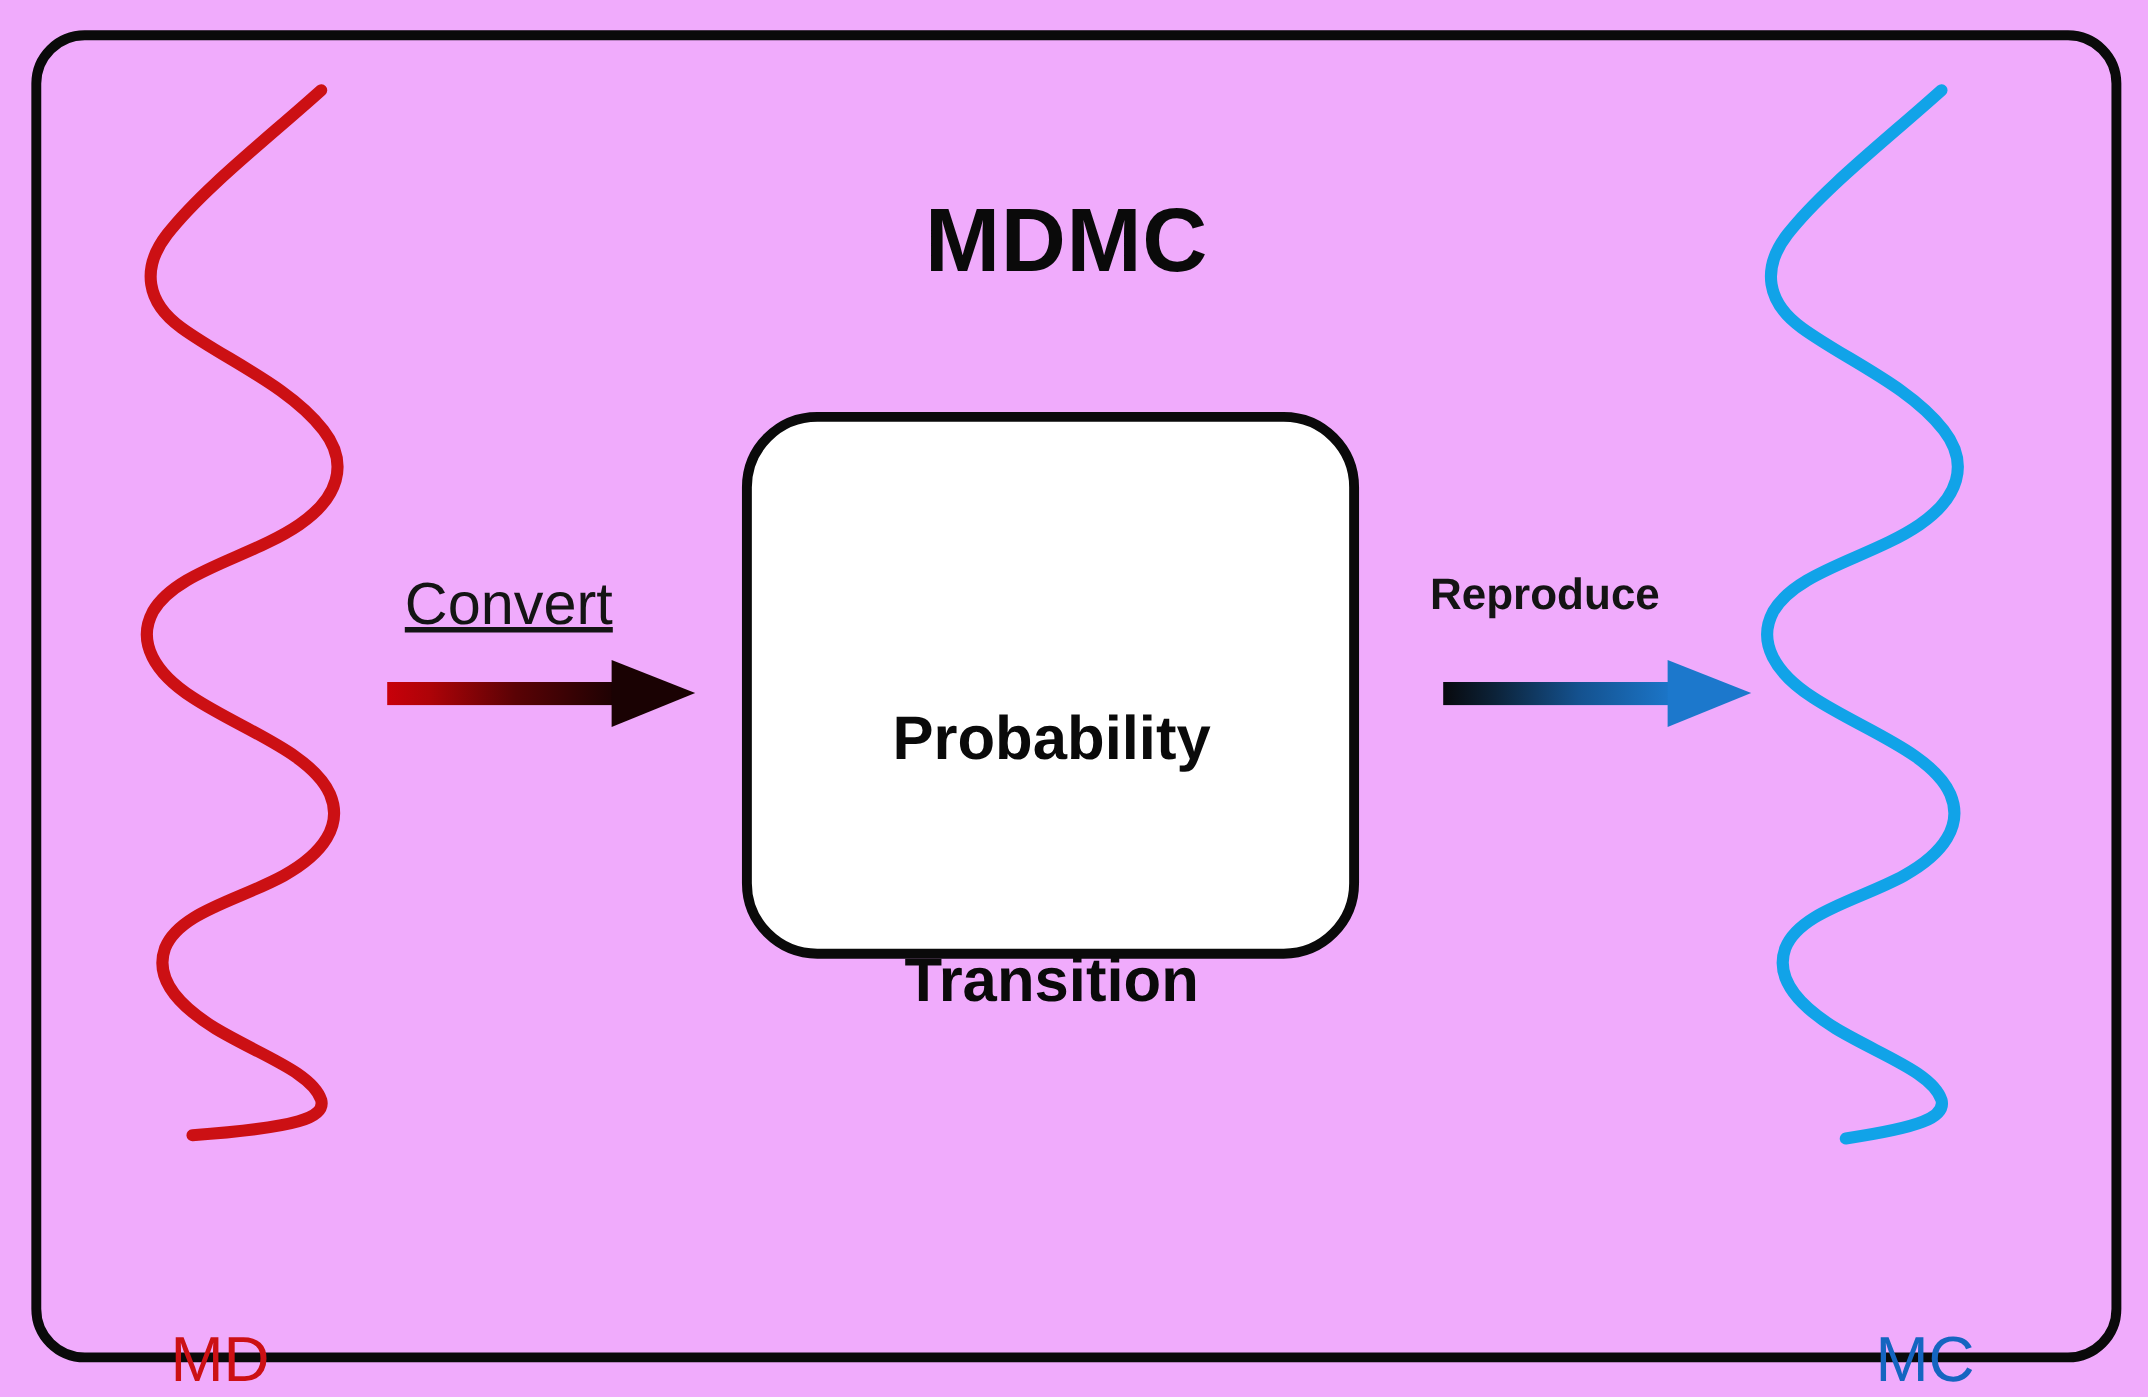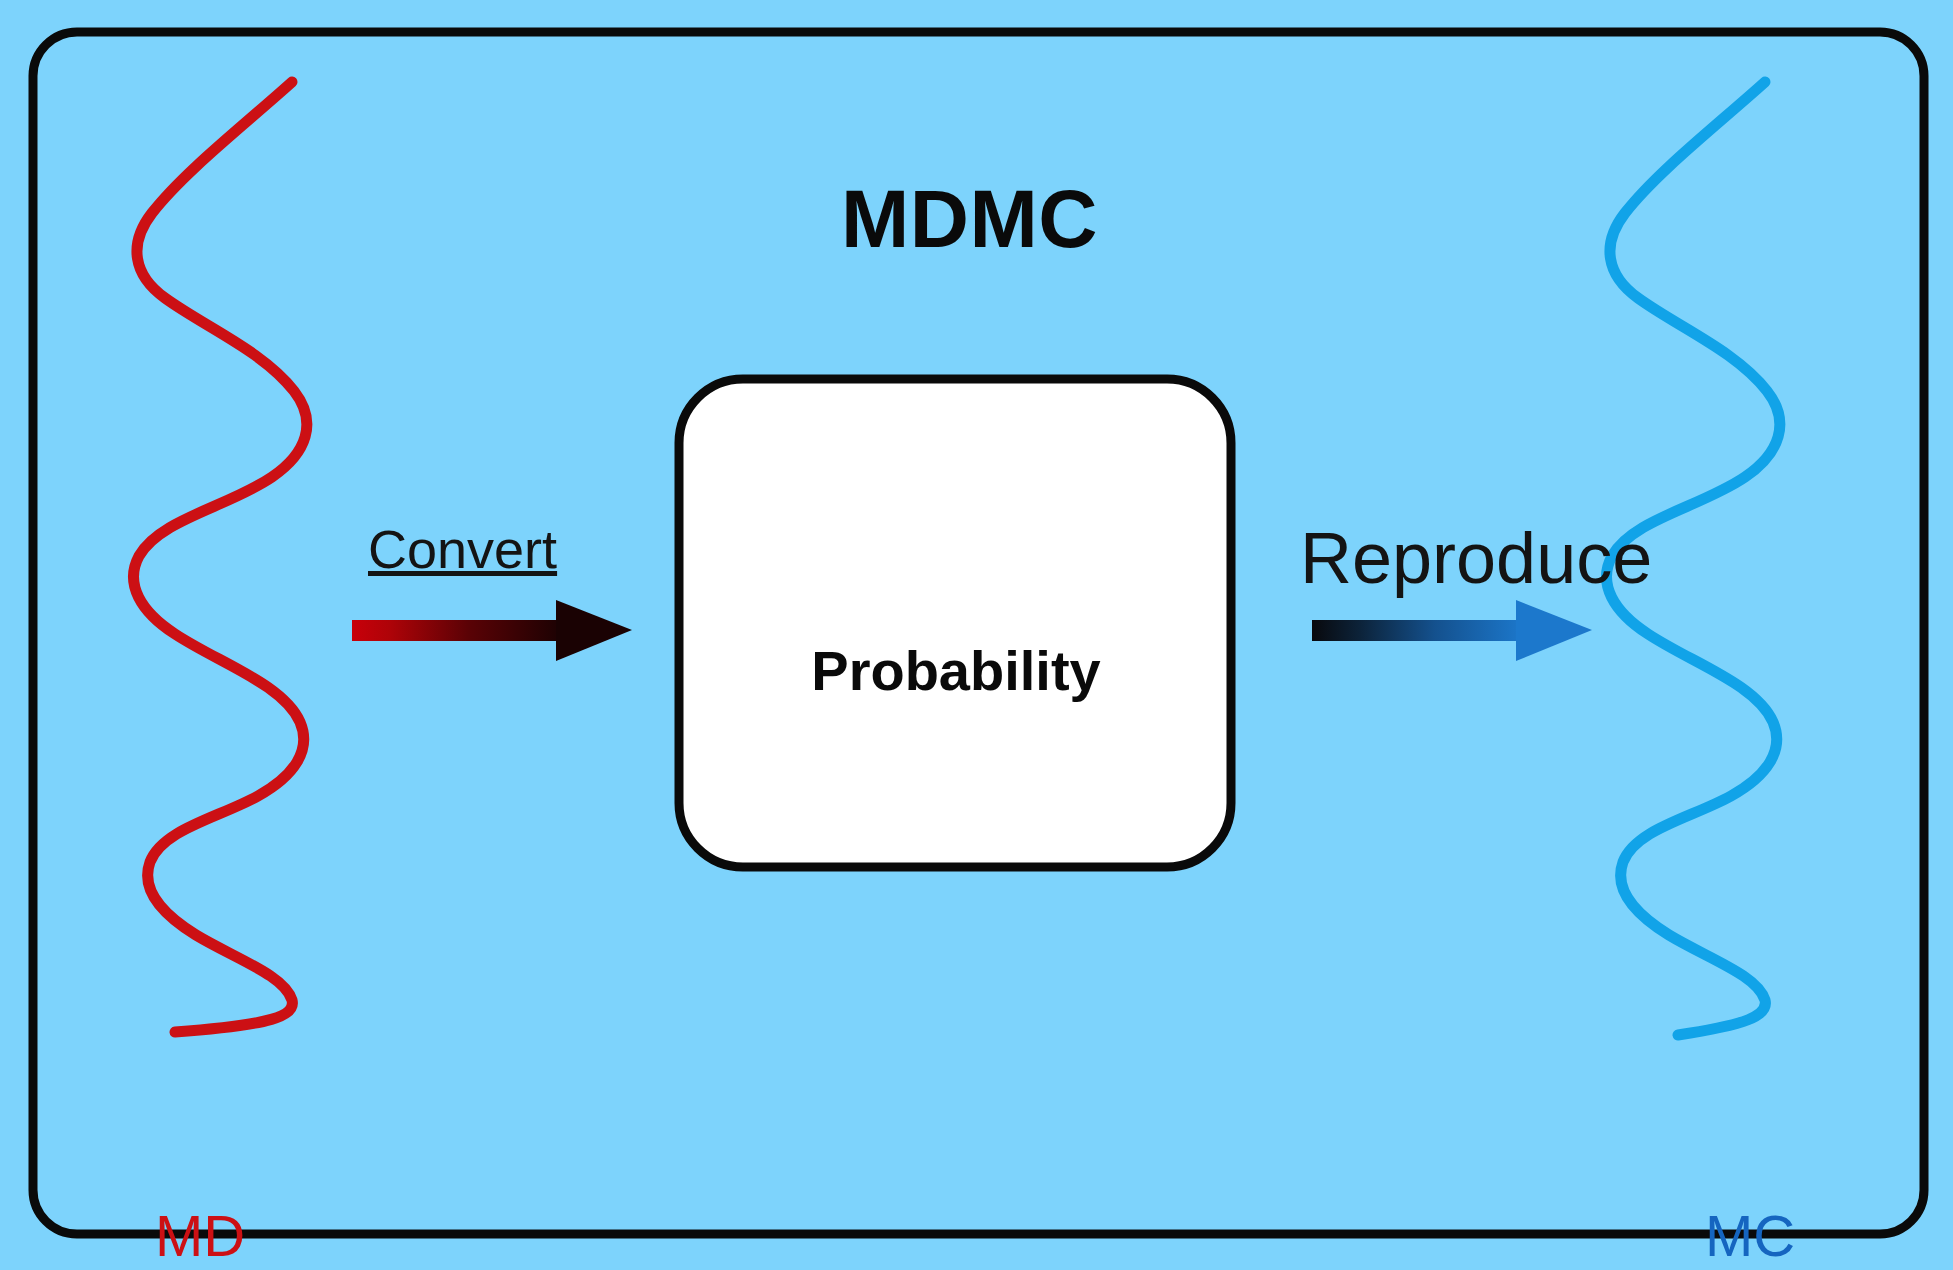--- a/index.html
+++ b/index.html
@@ -10,21 +10,21 @@
   body {
     width: 1953px;
     height: 1270px;
     font-family: "Liberation Sans", sans-serif;
     overflow: hidden;
   }
   #figure-root {
     position: relative;
     width: 1953px;
     height: 1270px;
-    background: #7dd3fc;
+    background: #f0abfc;
   }
   #figure-svg {
     position: absolute;
     left: 0;
     top: 0;
     width: 1953px;
     height: 1270px;
   }
   .panel-border {
     fill: none;
@@ -73,22 +73,22 @@
     left: 368px;
     top: 521px;
     font-size: 54px;
     font-weight: normal;
     color: #141414;
     text-decoration: underline;
   }
   #label-reproduce {
     left: 1300px;
     top: 521px;
-    font-size: 72px;
-    font-weight: normal;
+    font-size: 40px;
+    font-weight: bold;
     color: #141414;
   }
   #label-md {
     left: 30px;
     top: 1047px;
     width: 340px;
     text-align: center;
     font-size: 58px;
     color: #CC1014;
     line-height: 1.30;
@@ -164,20 +164,21 @@
     <g>
       <rect x="1312" y="620" width="212" height="21" fill="url(#grad-reproduce)"></rect>
       <polygon points="1516,600 1592,630 1516,661" fill="#1C78CC"></polygon>
     </g>
   </svg>
 
   <div class="txt" id="title-mdmc">MDMC</div>
 
   <div class="txt" id="box-text">
     <div>Probability</div>
+    <div>Transition</div>
   </div>
 
   <div class="txt" id="label-convert">Convert</div>
 
   <div class="txt" id="label-reproduce">Reproduce</div>
 
   <div class="txt" id="label-md">
     <div>MD</div>
     
   </div>

